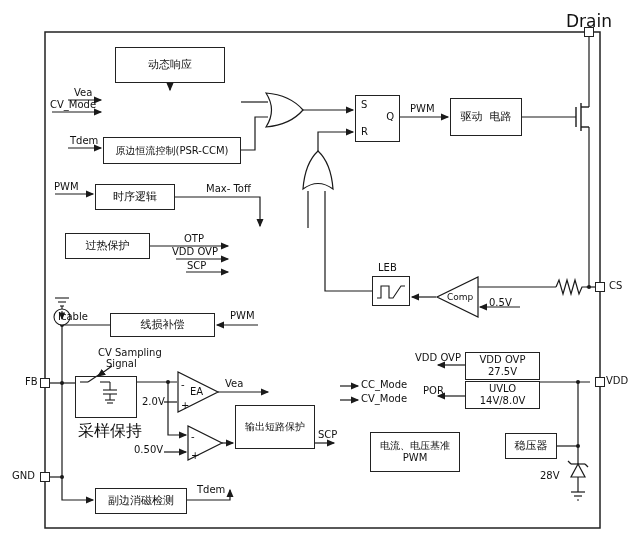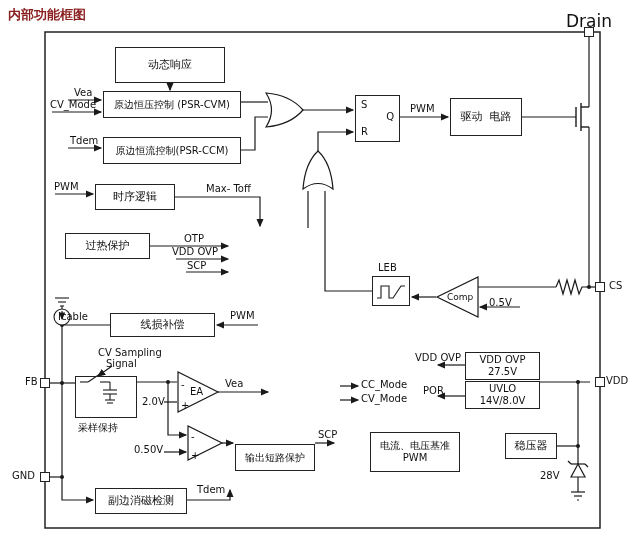--- a/index.html
+++ b/index.html
@@ -6,32 +6,31 @@
   html,body{background:#fff}
   body{font-family:"DejaVu Sans","Liberation Sans",sans-serif;color:#111}
   #canvas{position:relative;width:634px;height:543px;background:#ffffff;overflow:hidden}
   svg.layer{position:absolute;left:0;top:0;z-index:1}
   .blk{position:absolute;border:1.2px solid #222;background:#fff;display:flex;flex-direction:column;
        align-items:center;justify-content:center;text-align:center;font-size:11px;line-height:1.2;z-index:2}
   .blk.row{flex-direction:row;justify-content:space-around}
   .blk.transparent{background:transparent}
   .blk .l2{font-size:inherit}
   .lbl{position:absolute;font-size:10px;white-space:nowrap;z-index:3;color:#111}
-  .lbl.cjk{font-size:10px}
+  .lbl.cjk{font-size:16px}
   .pin{position:absolute;width:10px;height:10px;background:#fff;border:1.2px solid #222;z-index:4}
   .page-title{position:absolute;left:8px;top:6px;font-size:13px;font-weight:bold;z-index:3}
   .small{font-size:10px}
   .tiny{font-size:9px}
 </style>
 </head>
 <body>
 
 <div id="canvas">
 
-  <div class="page-title" style="color:#8b2020">内部功能框图</div>
 
   <svg class="layer" width="634" height="543" viewBox="0 0 634 543">
     <defs>
       <marker id="arr" markerWidth="8" markerHeight="8" refX="6" refY="3" orient="auto">
         <path d="M0,0 L7,3 L0,6 Z" fill="#1a1a1a"></path>
       </marker>
     </defs>
 
     <rect x="45" y="32" width="555" height="496" fill="none" stroke="#222" stroke-width="1.5"></rect>
 
@@ -148,23 +147,20 @@
       <text x="181" y="409">+</text>
       <text x="191" y="440">-</text>
       <text x="191" y="459">+</text>
     </g>
   </svg>
 
   <div class="blk" style="left:115px;top:47px;width:110px;height:36px">
     <span>动态响应</span>
   </div>
 
-  <div class="blk small" style="left:103px;top:91px;width:138px;height:27px">
-    <span>原边恒压控制 (PSR-CVM)</span>
-  </div>
 
   <div class="blk small" style="left:103px;top:137px;width:138px;height:27px">
     <span>原边恒流控制(PSR-CCM)</span>
   </div>
 
   <div class="blk" style="left:355px;top:95px;width:45px;height:47px">
     <span style="position:absolute;left:5px;top:3px;font-size:10px">S</span>
     <span style="position:absolute;left:5px;top:30px;font-size:10px">R</span>
     <span style="position:absolute;right:5px;top:15px;font-size:10px">Q</span>
   </div>
@@ -185,21 +181,21 @@
 
   <div class="blk transparent" style="left:372px;top:276px;width:38px;height:30px"></div>
 
   <div class="blk" style="left:110px;top:313px;width:105px;height:24px">
     <span>线损补偿</span>
   </div>
 
   <div class="blk transparent" style="left:75px;top:376px;width:62px;height:42px"></div>
 
 
-  <div class="blk small" style="left:235px;top:444px;width:80px;height:27px">
+  <div class="blk small" style="left:235px;top:405px;width:80px;height:44px">
     <span>输出短路保护</span>
   </div>
 
   <div class="blk small" style="left:370px;top:432px;width:90px;height:40px">
     <span>电流、电压基准</span>
     <span class="l2">PWM</span>
   </div>
 
   <div class="blk" style="left:505px;top:433px;width:52px;height:26px">
     <span>稳压器</span>

